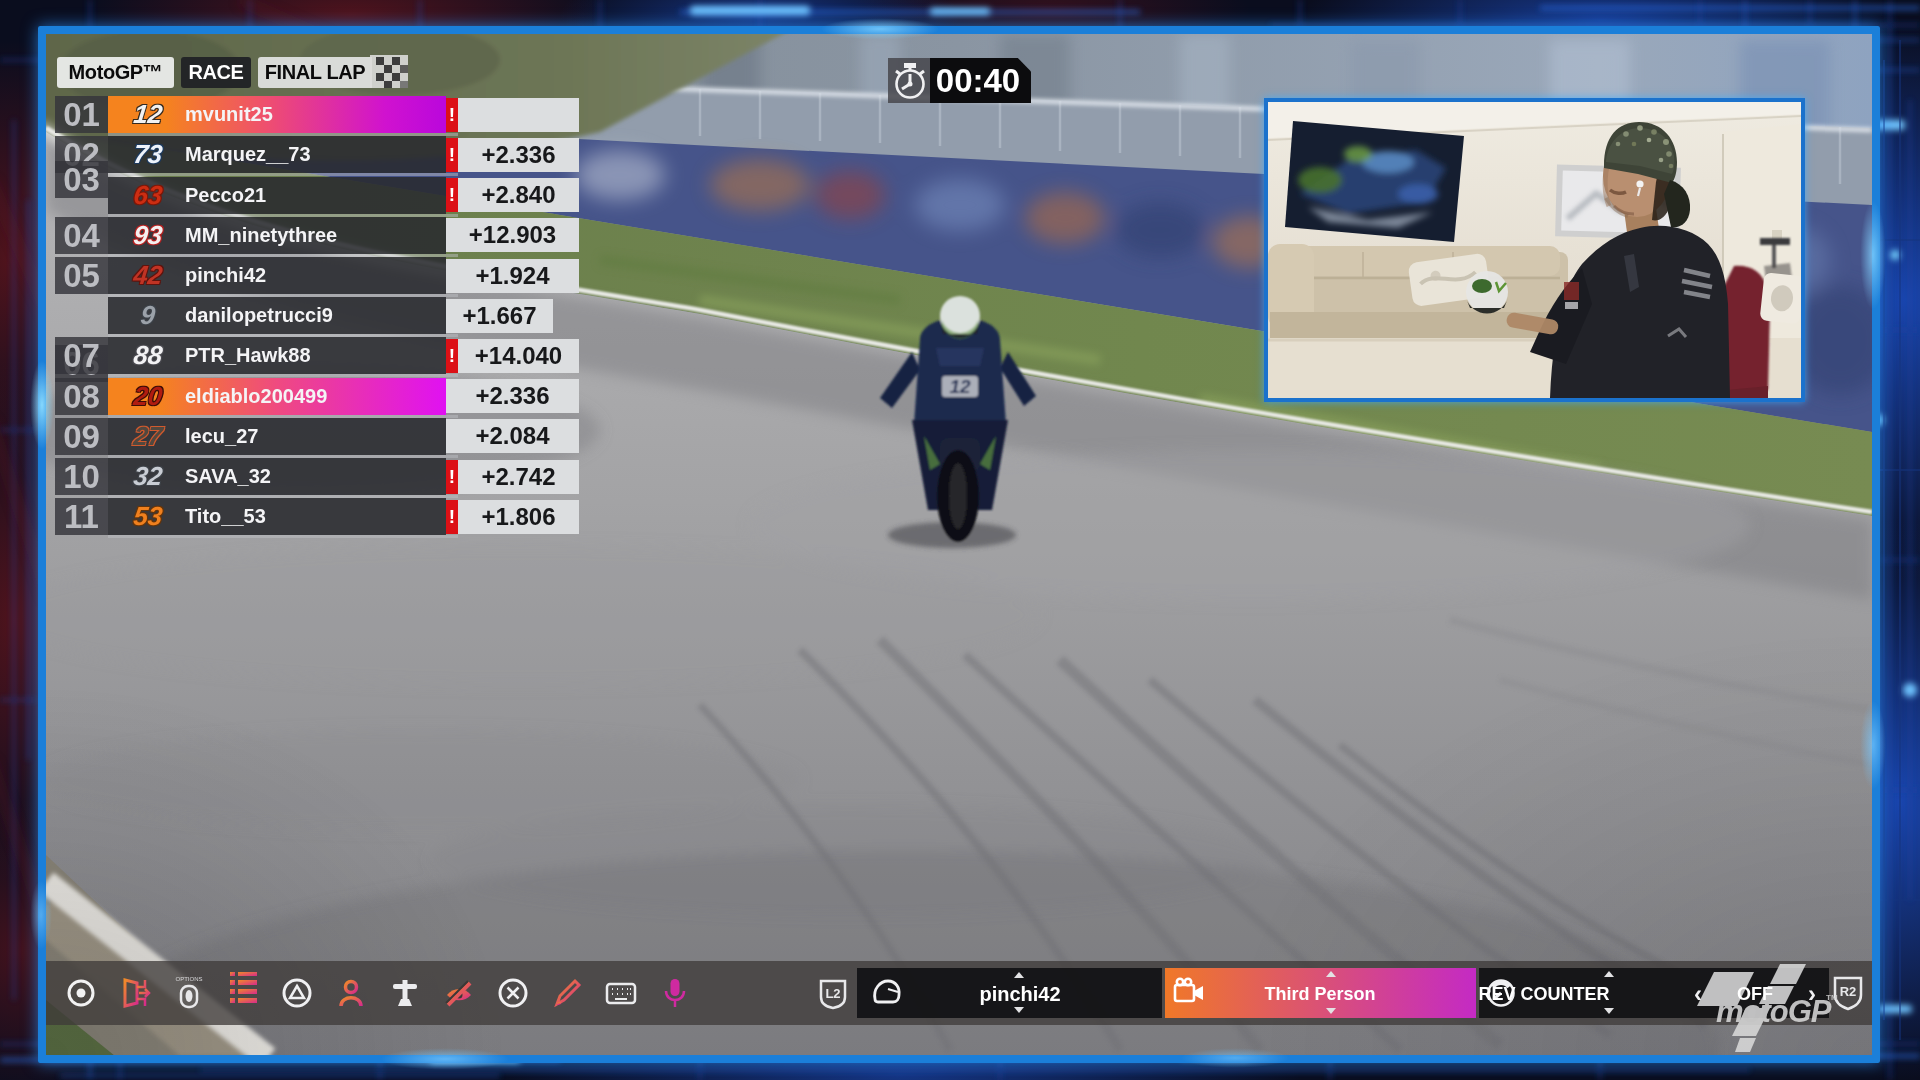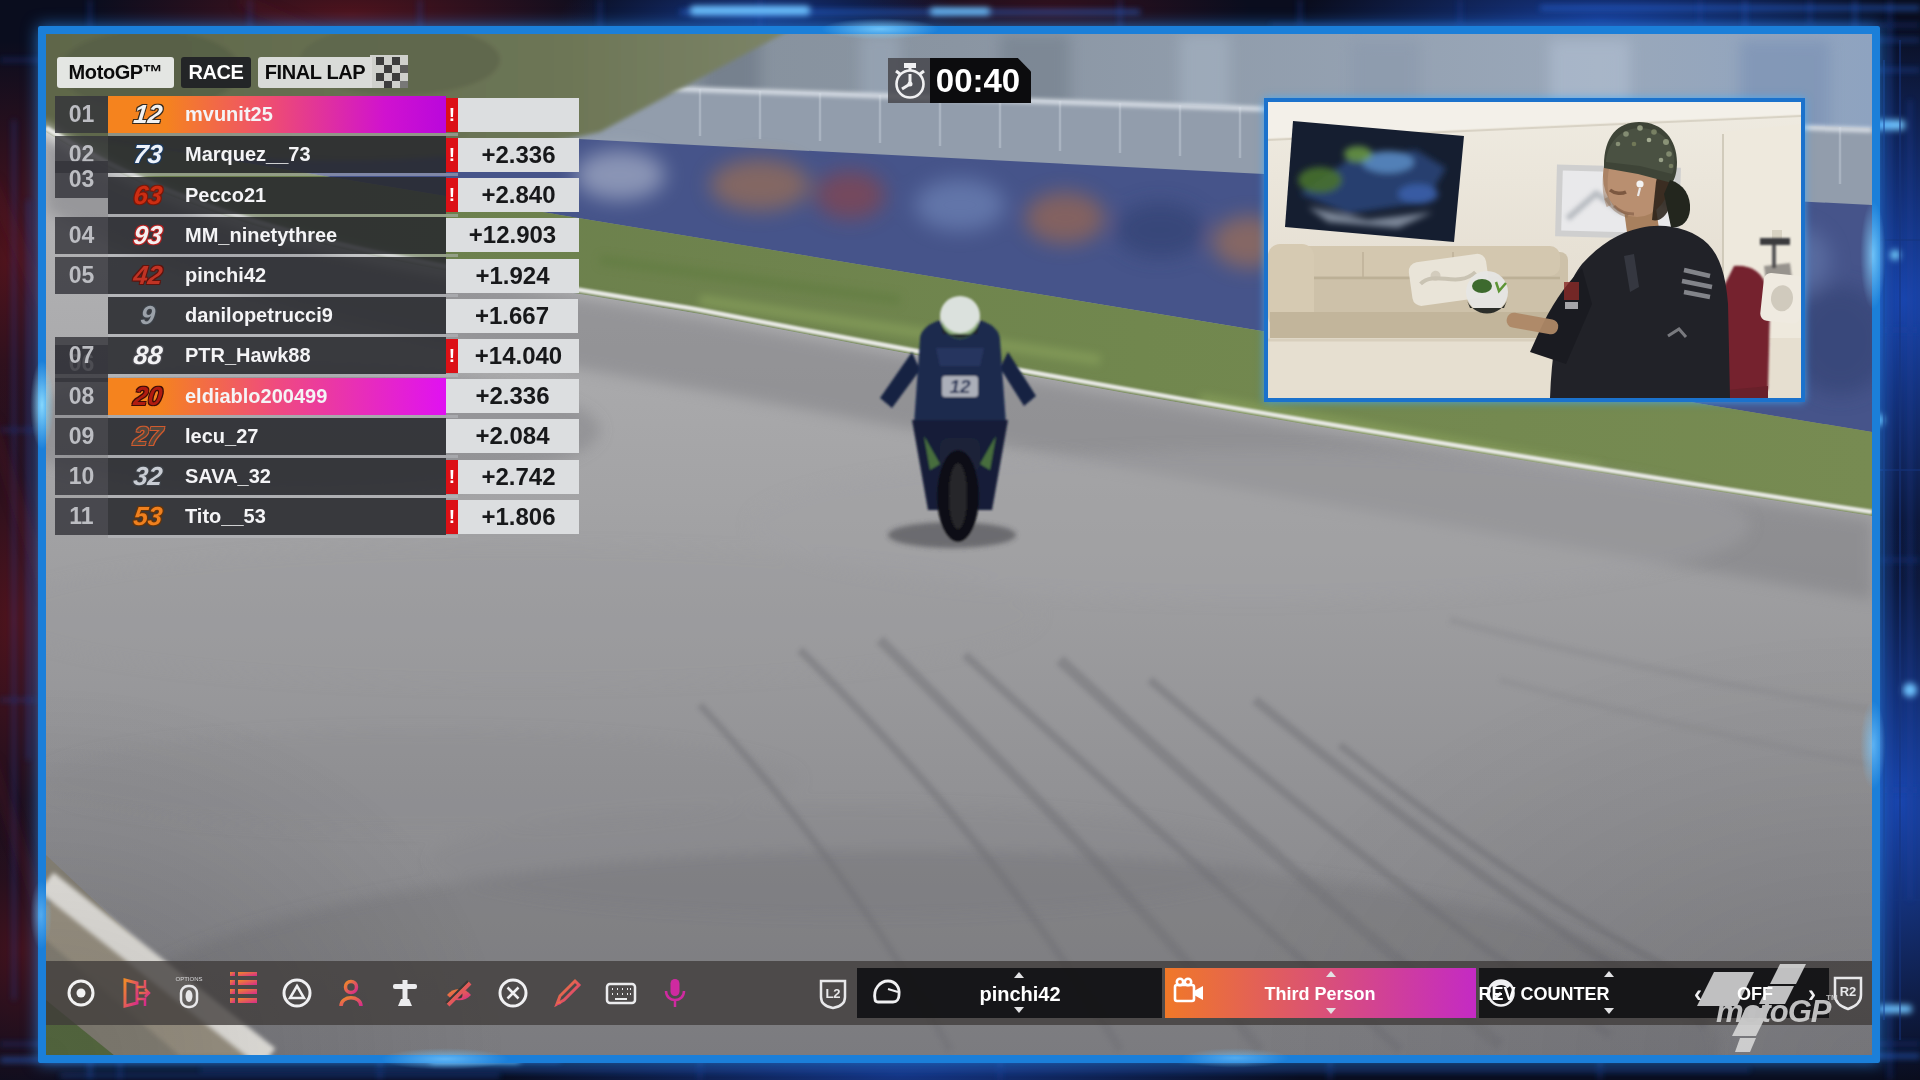--- a/index.html
+++ b/index.html
@@ -7,21 +7,21 @@
   .abs{position:absolute;}
   #bg{position:absolute;left:0;top:0;width:1920px;height:1080px;}
   #frame{position:absolute;left:38px;top:26px;width:1842px;height:1037px;box-sizing:border-box;
     border:8px solid #1b7fd9;border-radius:2px;
     box-shadow:0 0 16px rgba(45,150,255,.7), inset 0 0 8px rgba(130,210,255,.55);}
   #video{position:absolute;left:0;top:0;width:1826px;height:1021px;overflow:hidden;background:#8e8e91;}
   
   .chip{position:absolute;top:57px;height:31px;line-height:31px;text-align:center;
     font-weight:bold;font-size:20px;border-radius:3px;letter-spacing:-0.4px;}
   .lb-pos{position:absolute;left:55px;width:53px;background:rgba(52,53,58,.82);
-    color:#bcbdc2;font-weight:bold;font-size:23px;text-align:center;}
+    color:#bcbdc2;font-weight:bold;font-size:33px;text-align:center;}
   .lb-bar{position:absolute;left:108px;}
   .lb-name{position:absolute;left:185px;color:#f4f4f6;font-weight:bold;font-size:20px;}
   .lb-num{position:absolute;left:122px;width:52px;text-align:center;
     font-weight:bold;font-style:italic;font-size:26px;transform:skewX(-6deg);}
   .lb-flag{position:absolute;left:446px;width:12px;background:#dc1016;
     color:#fff;font-weight:bold;font-size:19px;text-align:center;}
   .lb-gap{position:absolute;background:#dcdee0;color:#17181a;
     font-weight:bold;font-size:24px;text-align:center;}
   .lb-sep{position:absolute;left:108px;width:350px;height:3px;background:rgba(190,192,197,.48);}
   
@@ -362,21 +362,21 @@
     <div class="lb-pos" style="top:257.0px;height:37px;line-height:37px;">05</div>
     <div class="lb-bar" style="top:257.0px;width:338px;height:37px;background:rgba(41,42,47,.88);"></div>
     <div class="lb-num" style="top:257.0px;height:37px;line-height:37px;color:#c03324;text-shadow:-1px -1px 0 #5e140e,1px -1px 0 #5e140e,-1px 1px 0 #5e140e,1px 1px 0 #5e140e;">42</div>
     <div class="lb-name" style="top:257.0px;height:37px;line-height:37px;">pinchi42</div>
     <div class="lb-gap" style="left:446px;top:258.5px;width:133px;height:34px;line-height:34px;">+1.924</div>
     <div class="lb-sep" style="top:294px;"></div>
     <div class="lb-pos" style="top:297.2px;height:37px;line-height:37px;margin-top:48px;">06</div>
     <div class="lb-bar" style="top:297.2px;width:338px;height:37px;background:rgba(41,42,47,.88);"></div>
     <div class="lb-num" style="top:297.2px;height:37px;line-height:37px;color:#9ba1a9;text-shadow:-1px -1px 0 #3c4148,1px -1px 0 #3c4148,-1px 1px 0 #3c4148,1px 1px 0 #3c4148;">9</div>
     <div class="lb-name" style="top:297.2px;height:37px;line-height:37px;">danilopetrucci9</div>
-    <div class="lb-gap" style="left:446px;top:298.7px;width:132px;height:34px;line-height:34px;">+1.667</div>
+    <div class="lb-gap" style="left:446px;top:298.7px;width:107px;height:34px;line-height:34px;">+1.667</div>
     <div class="lb-sep" style="top:334.2px;"></div>
     <div class="lb-pos" style="top:337.4px;height:37px;line-height:37px;">07</div>
     <div class="lb-bar" style="top:337.4px;width:338px;height:37px;background:rgba(41,42,47,.88);"></div>
     <div class="lb-num" style="top:337.4px;height:37px;line-height:37px;color:#f2f2f4;text-shadow:-1px -1px 0 #4a4a50,1px -1px 0 #4a4a50,-1px 1px 0 #4a4a50,1px 1px 0 #4a4a50;">88</div>
     <div class="lb-name" style="top:337.4px;height:37px;line-height:37px;">PTR_Hawk88</div>
     <div class="lb-flag" style="top:338.9px;height:34px;line-height:34px;">!</div>
     <div class="lb-gap" style="left:458px;top:338.9px;width:121px;height:34px;line-height:34px;">+14.040</div>
     <div class="lb-sep" style="top:374.4px;"></div>
     <div class="lb-pos" style="top:377.6px;height:37px;line-height:37px;">08</div>
     <div class="lb-bar" style="top:377.6px;width:338px;height:37px;background:linear-gradient(90deg,#f5831e 0%,#f5831e 15%,#ef4a80 50%,#e011f2 100%);"></div>

